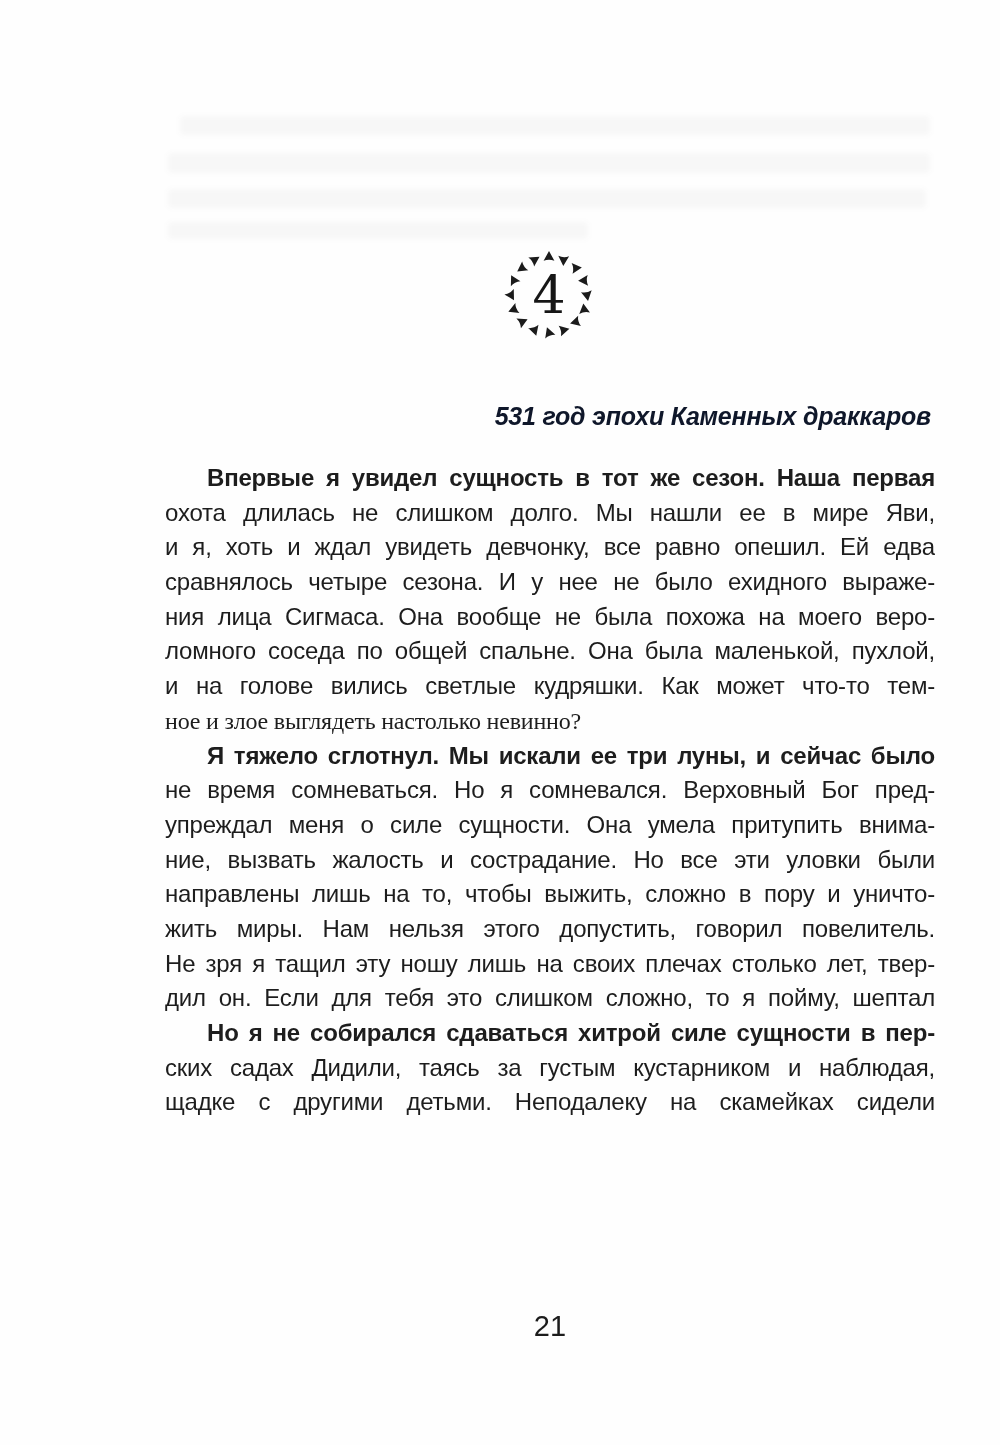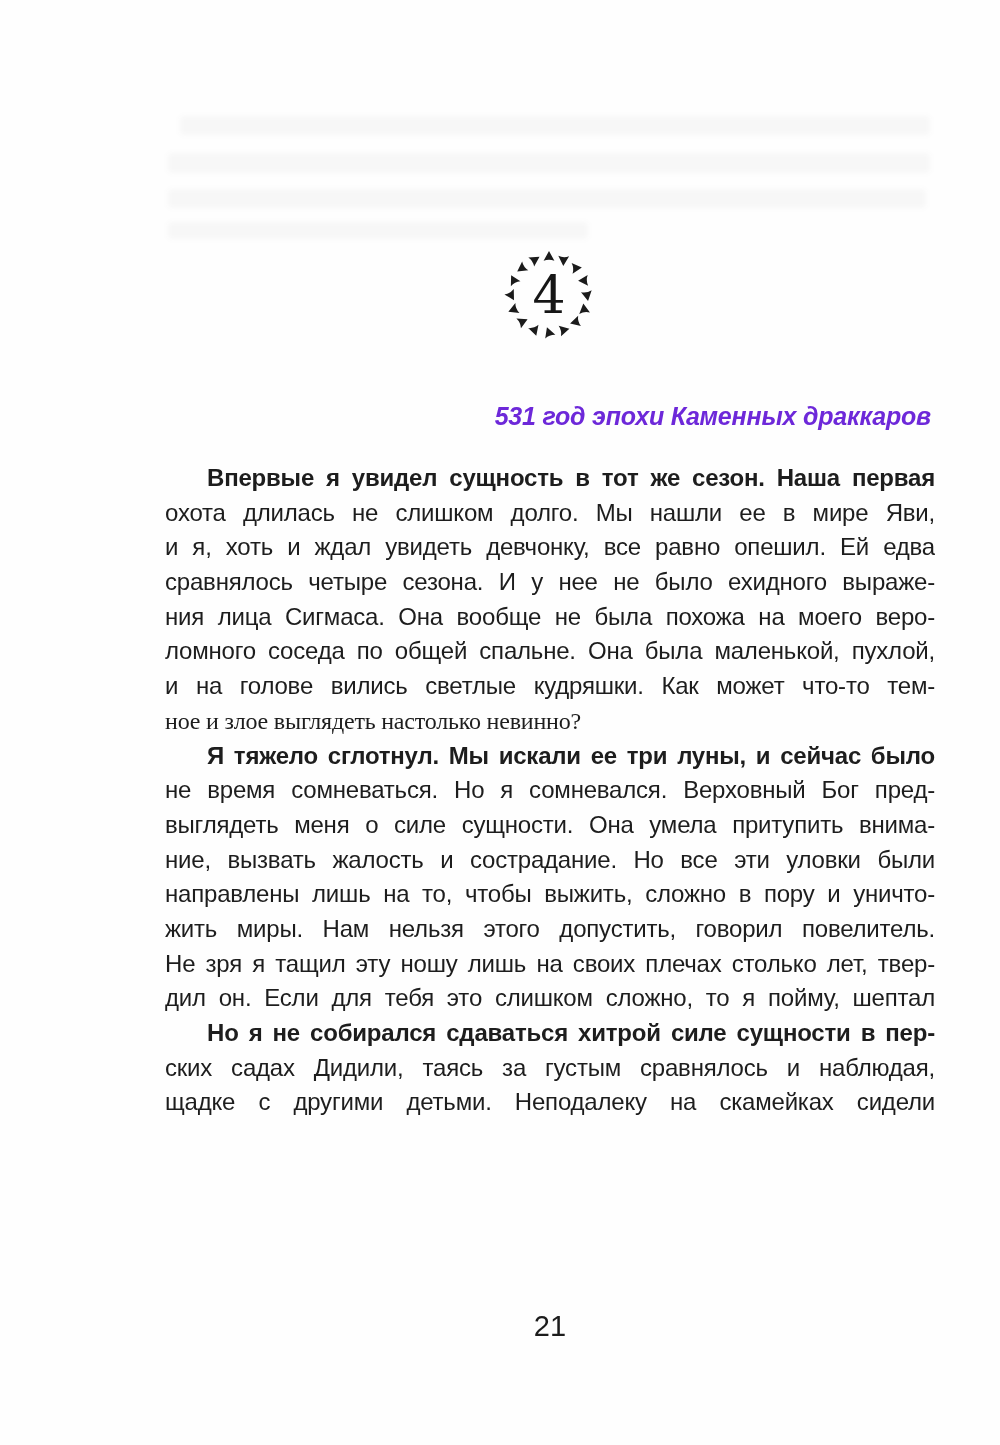--- a/index.html
+++ b/index.html
@@ -45,21 +45,21 @@
   }
   .subtitle {
     position: absolute;
     left: 165px; top: 402px;
     width: 766px;
     text-align: right;
     font-style: italic;
     font-weight: 700;
     font-size: 25px;
     letter-spacing: -0.2px;
-    color: #6d28d9;
+    color: #0f172a;
   }
   .textblock {
     position: absolute;
     left: 165px; top: 461px;
     width: 770px;
     font-size: 24px;
     letter-spacing: -0.2px;
     color: #1d1d1d;
   }
   .line {
@@ -126,27 +126,27 @@
     <div class="line">охота длилась не слишком долго. Мы нашли ее в мире Яви,</div>
     <div class="line">и я, хоть и ждал увидеть девчонку, все равно опешил. Ей едва</div>
     <div class="line">сравнялось четыре сезона. И у нее не было ехидного выраже-</div>
     <div class="line">ния лица Сигмаса. Она вообще не была похожа на моего веро-</div>
     <div class="line">ломного соседа по общей спальне. Она была маленькой, пухлой,</div>
     <div class="line">и на голове вились светлые кудряшки. Как может что-то тем-</div>
     <div class="line end">ное и злое выглядеть настолько невинно?</div>
 
     <div class="line indent">Я тяжело сглотнул. Мы искали ее три луны, и сейчас было</div>
     <div class="line">не время сомневаться. Но я сомневался. Верховный Бог пред-</div>
-    <div class="line">выглядеть меня о силе сущности. Она умела притупить внима-</div>
+    <div class="line">упреждал меня о силе сущности. Она умела притупить внима-</div>
     <div class="line">ние, вызвать жалость и сострадание. Но все эти уловки были</div>
     <div class="line">направлены лишь на то, чтобы выжить, сложно в пору и уничто-</div>
     <div class="line">жить миры. Нам нельзя этого допустить, говорил повелитель.</div>
     <div class="line">Не зря я тащил эту ношу лишь на своих плечах столько лет, твер-</div>
     <div class="line">дил он. Если для тебя это слишком сложно, то я пойму, шептал</div>
 
     <div class="line indent">Но я не собирался сдаваться хитрой силе сущности в пер-</div>
-    <div class="line">ских садах Дидили, таясь за густым сравнялось и наблюдая,</div>
+    <div class="line">ских садах Дидили, таясь за густым кустарником и наблюдая,</div>
     <div class="line">щадке с другими детьми. Неподалеку на скамейках сидели</div>
   </div>
 
   <div class="page-number">21</div>
 
 </div>
 
 </body></html>

